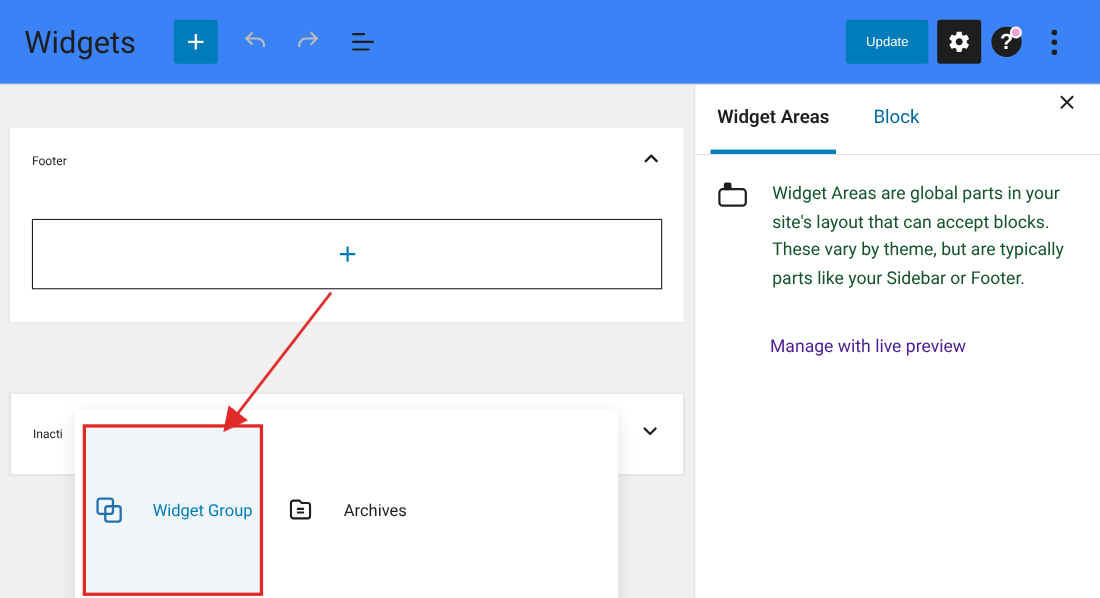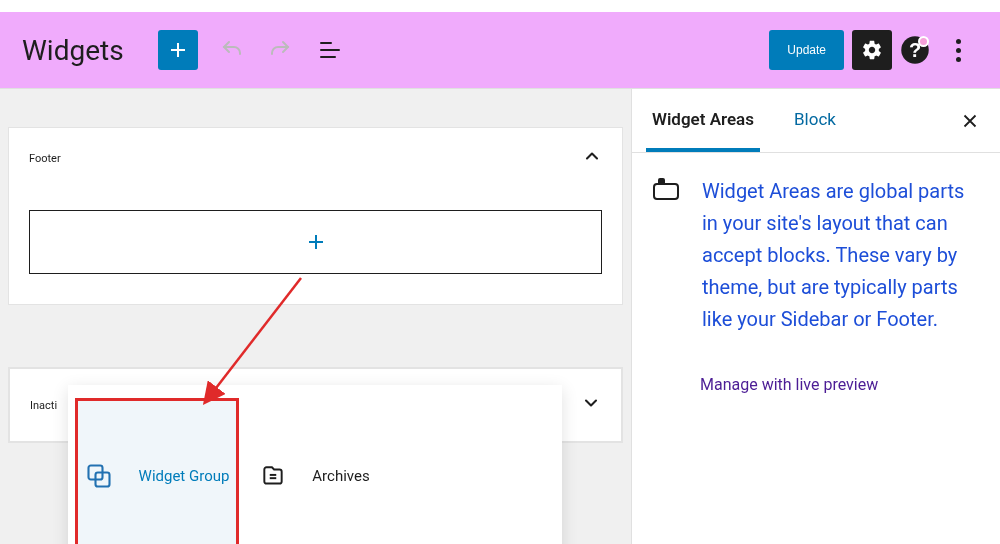--- a/index.html
+++ b/index.html
@@ -1,19 +1,19 @@
 <!DOCTYPE html>
 <html><head>
 <meta charset="utf-8">
 <style>
   * { box-sizing: border-box; margin: 0; padding: 0; }
   body { font-family: -apple-system, BlinkMacSystemFont, "Segoe UI", Roboto, sans-serif; color: #1e1e1e; width: 1000px; height: 544px; overflow: hidden; background: #fff; }
 
   
-  .topbar { height: 77px; display: flex; align-items: center; padding: 0 22px; border-bottom: 1px solid #e0e0e0; background: #f0abfc; margin-top: 12px;}
+  .topbar { height: 77px; display: flex; align-items: center; padding: 0 22px; border-bottom: 1px solid #e0e0e0; background: #3b82f6;}
   .page-title { font-size: 28px; font-weight: 400; margin-right: 20px; }
   .btn-square { width: 40px; height: 40px; border-radius: 3px; display: inline-flex; align-items: center; justify-content: center; cursor: pointer; }
   .btn-blue { background: #007cba; color: #fff; }
   .btn-dark { background: #1e1e1e; color: #fff; }
   .btn-solidblue { background: #007cba; color: #fbfdfe; padding: 0 18px; height: 40px; border: none; border-radius: 3px; font-size: 12px; cursor: pointer;}
   .tool-icon-btn { width: 40px; height: 40px; display: inline-flex; align-items: center; justify-content: center; color: #777; cursor: pointer; }
   .spacer { flex: 1; }
   .topbar-left { display:flex; align-items:center; gap:8px;}
   .topbar-right { display:flex; align-items:center; gap:8px;}
   .help-wrap { position: relative; display:inline-flex; }
@@ -50,27 +50,27 @@
   .block-item .icon { height:28px; display:flex; align-items:center;}
   .block-item .label { font-size:15px; color:#1e1e1e; }
   .block-item.selected { background:#f0f6fa; outline:3px solid #e02a2a; outline-offset:0; }
   .block-item.selected .label { color:#007cba; }
   .block-item.selected .icon { color:#2271b1; }
 
   
   .arrow-svg { position:absolute; top:0; left:0; z-index:60; pointer-events:none; }
 
   
-  .side-tabs { display:flex; align-items:center; border-bottom:1px solid #e0e0e0; height:64px; padding:0 14px; gap:28px;}
+  .side-tabs { display:flex; border-bottom:1px solid #e0e0e0; height:64px; padding:0 14px; gap:28px;}
   .side-tab { font-size:17px; padding:0 6px; height:100%; display:flex; align-items:center; cursor:pointer; color:#0369a1; border-bottom:4px solid transparent;}
   .side-tab.active { font-weight:600; color:#1e1e1e; border-bottom-color:#007cba; }
   .side-close { margin-left:auto; width:32px; height:32px; display:flex; align-items:center; justify-content:center; cursor:pointer;}
   .side-body { padding: 22px 20px; display:flex; gap:18px; }
   .side-body .icon-box { width:32px; height:28px; flex-shrink:0; padding-top:2px;}
-  .side-body p { font-size:20px; color:#1d4ed8; line-height:1.6; }
+  .side-body p { font-size:16px; color:#14532d; line-height:1.6; }
   .side-link { display:block; color:#4c1d95; font-size:16px; margin:18px 0 0 68px; cursor:pointer;}
 
 </style>
 </head>
 <body>
 
 <div class="topbar">
   <div class="topbar-left">
     <div class="page-title">Widgets</div>
     <div class="btn-square btn-blue" style="margin-left:6px;">

